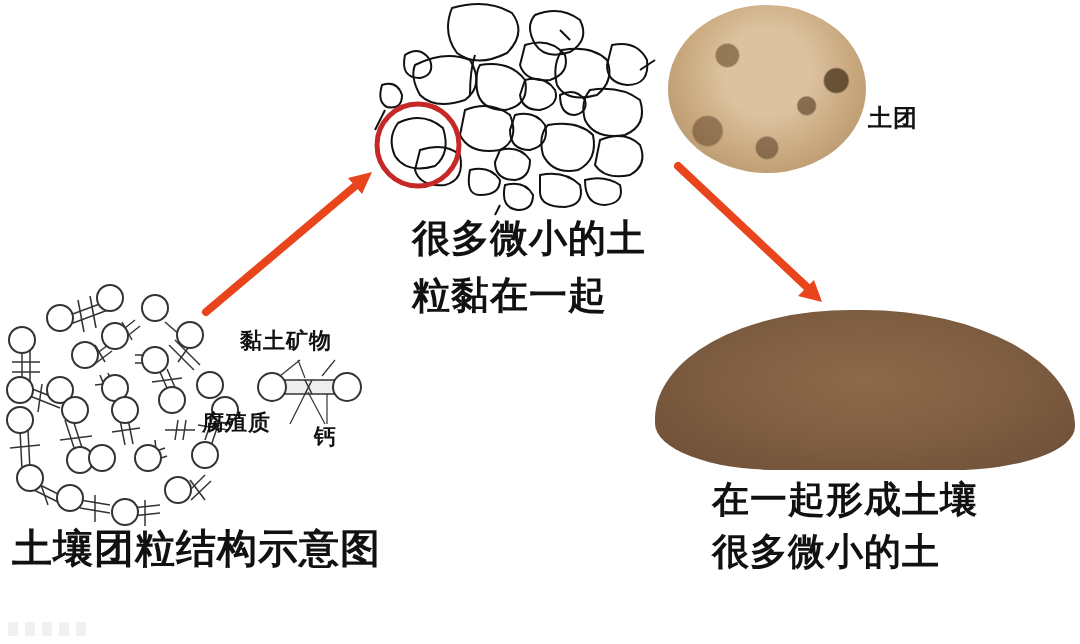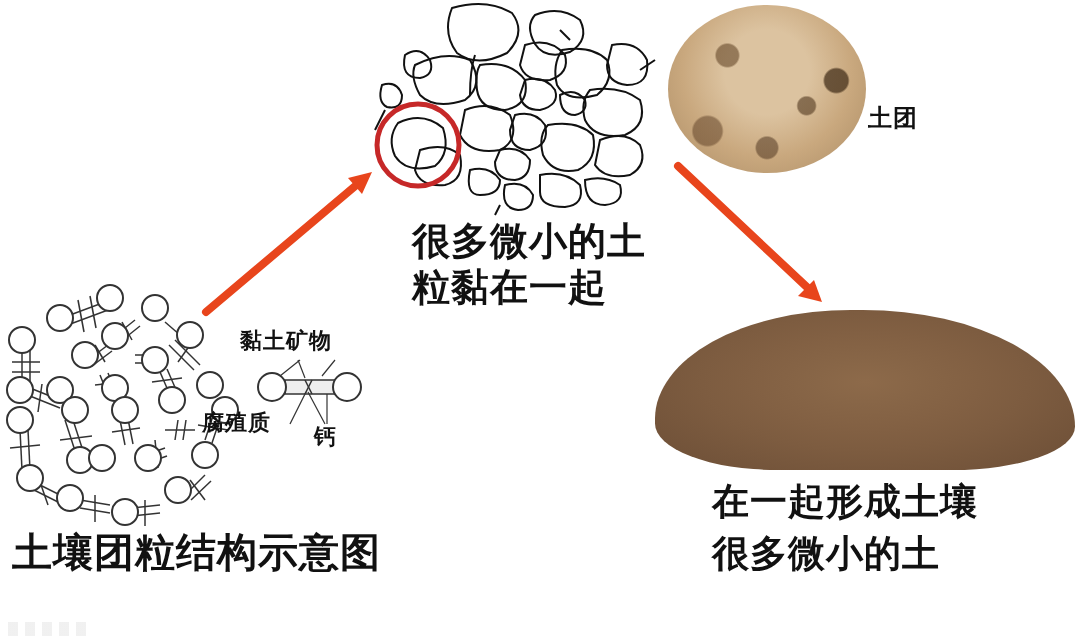--- a/index.html
+++ b/index.html
@@ -1,19 +1,19 @@
 <!DOCTYPE html>
 <html><head>
 <meta charset="utf-8">
 <style>
   html, body { margin:0; padding:0; }
   body { width:1080px; height:644px; background:#ffffff; position:relative; overflow:hidden;
          font-family:"DejaVu Sans", "Liberation Sans", sans-serif; }
   .label { position:absolute; color:#111; font-weight:bold; white-space:nowrap; letter-spacing:1px; }
-  .big { font-size:40px; line-height:48px; }
+  .big { font-size:40px; line-height:48px;font-family:Liberation Mono, monospace; }
   .mid { font-size:22px; line-height:26px; }
   svg { position:absolute; left:0; top:0; }
   .photo-agg { position:absolute; left:668px; top:5px; width:198px; height:168px; border-radius:50%;
      background:
        radial-gradient(circle at 30% 30%, rgba(90,60,30,.55) 0 6%, transparent 7%),
        radial-gradient(circle at 70% 60%, rgba(80,55,30,.6) 0 5%, transparent 6%),
        radial-gradient(circle at 85% 45%, rgba(60,40,20,.7) 0 6%, transparent 7%),
        radial-gradient(circle at 20% 75%, rgba(90,60,35,.5) 0 7%, transparent 8%),
        radial-gradient(circle at 50% 85%, rgba(70,45,25,.5) 0 6%, transparent 7%),
        radial-gradient(circle at 50% 40%, #dcc3a0 0 30%, #c9a87e 60%, #a98a63 100%);
@@ -186,20 +186,20 @@
 <div class="photo-agg"></div>
 
 <div class="soil-pile"></div>
 
 <div class="label mid" style="left:240px; top:328px;">黏土矿物</div>
 <div class="label mid" style="left:202px; top:410px;">腐殖质</div>
 <div class="label mid" style="left:314px; top:424px;">钙</div>
 <div class="label big" style="left:12px; top:528px;">土壤团粒结构示意图</div>
 
 <div class="label big" style="left:412px; top:217px; font-size:38px;">很多微小的土</div>
-<div class="label big" style="left:412px; top:263px; font-size:38px;">粒黏在一起</div>
+<div class="label big" style="left:412px; top:274px; font-size:38px;">粒黏在一起</div>
 
 <div class="label mid" style="left:868px; top:93px; font-size:24px;margin-top:12px;">土团</div>
 
 <div class="label big" style="left:712px; top:478px; font-size:37px;">在一起形成土壤</div>
 <div class="label big" style="left:712px; top:530px; font-size:37px;">很多微小的土</div>
 
 <div class="faint-icons"></div>
 
 </body></html>

